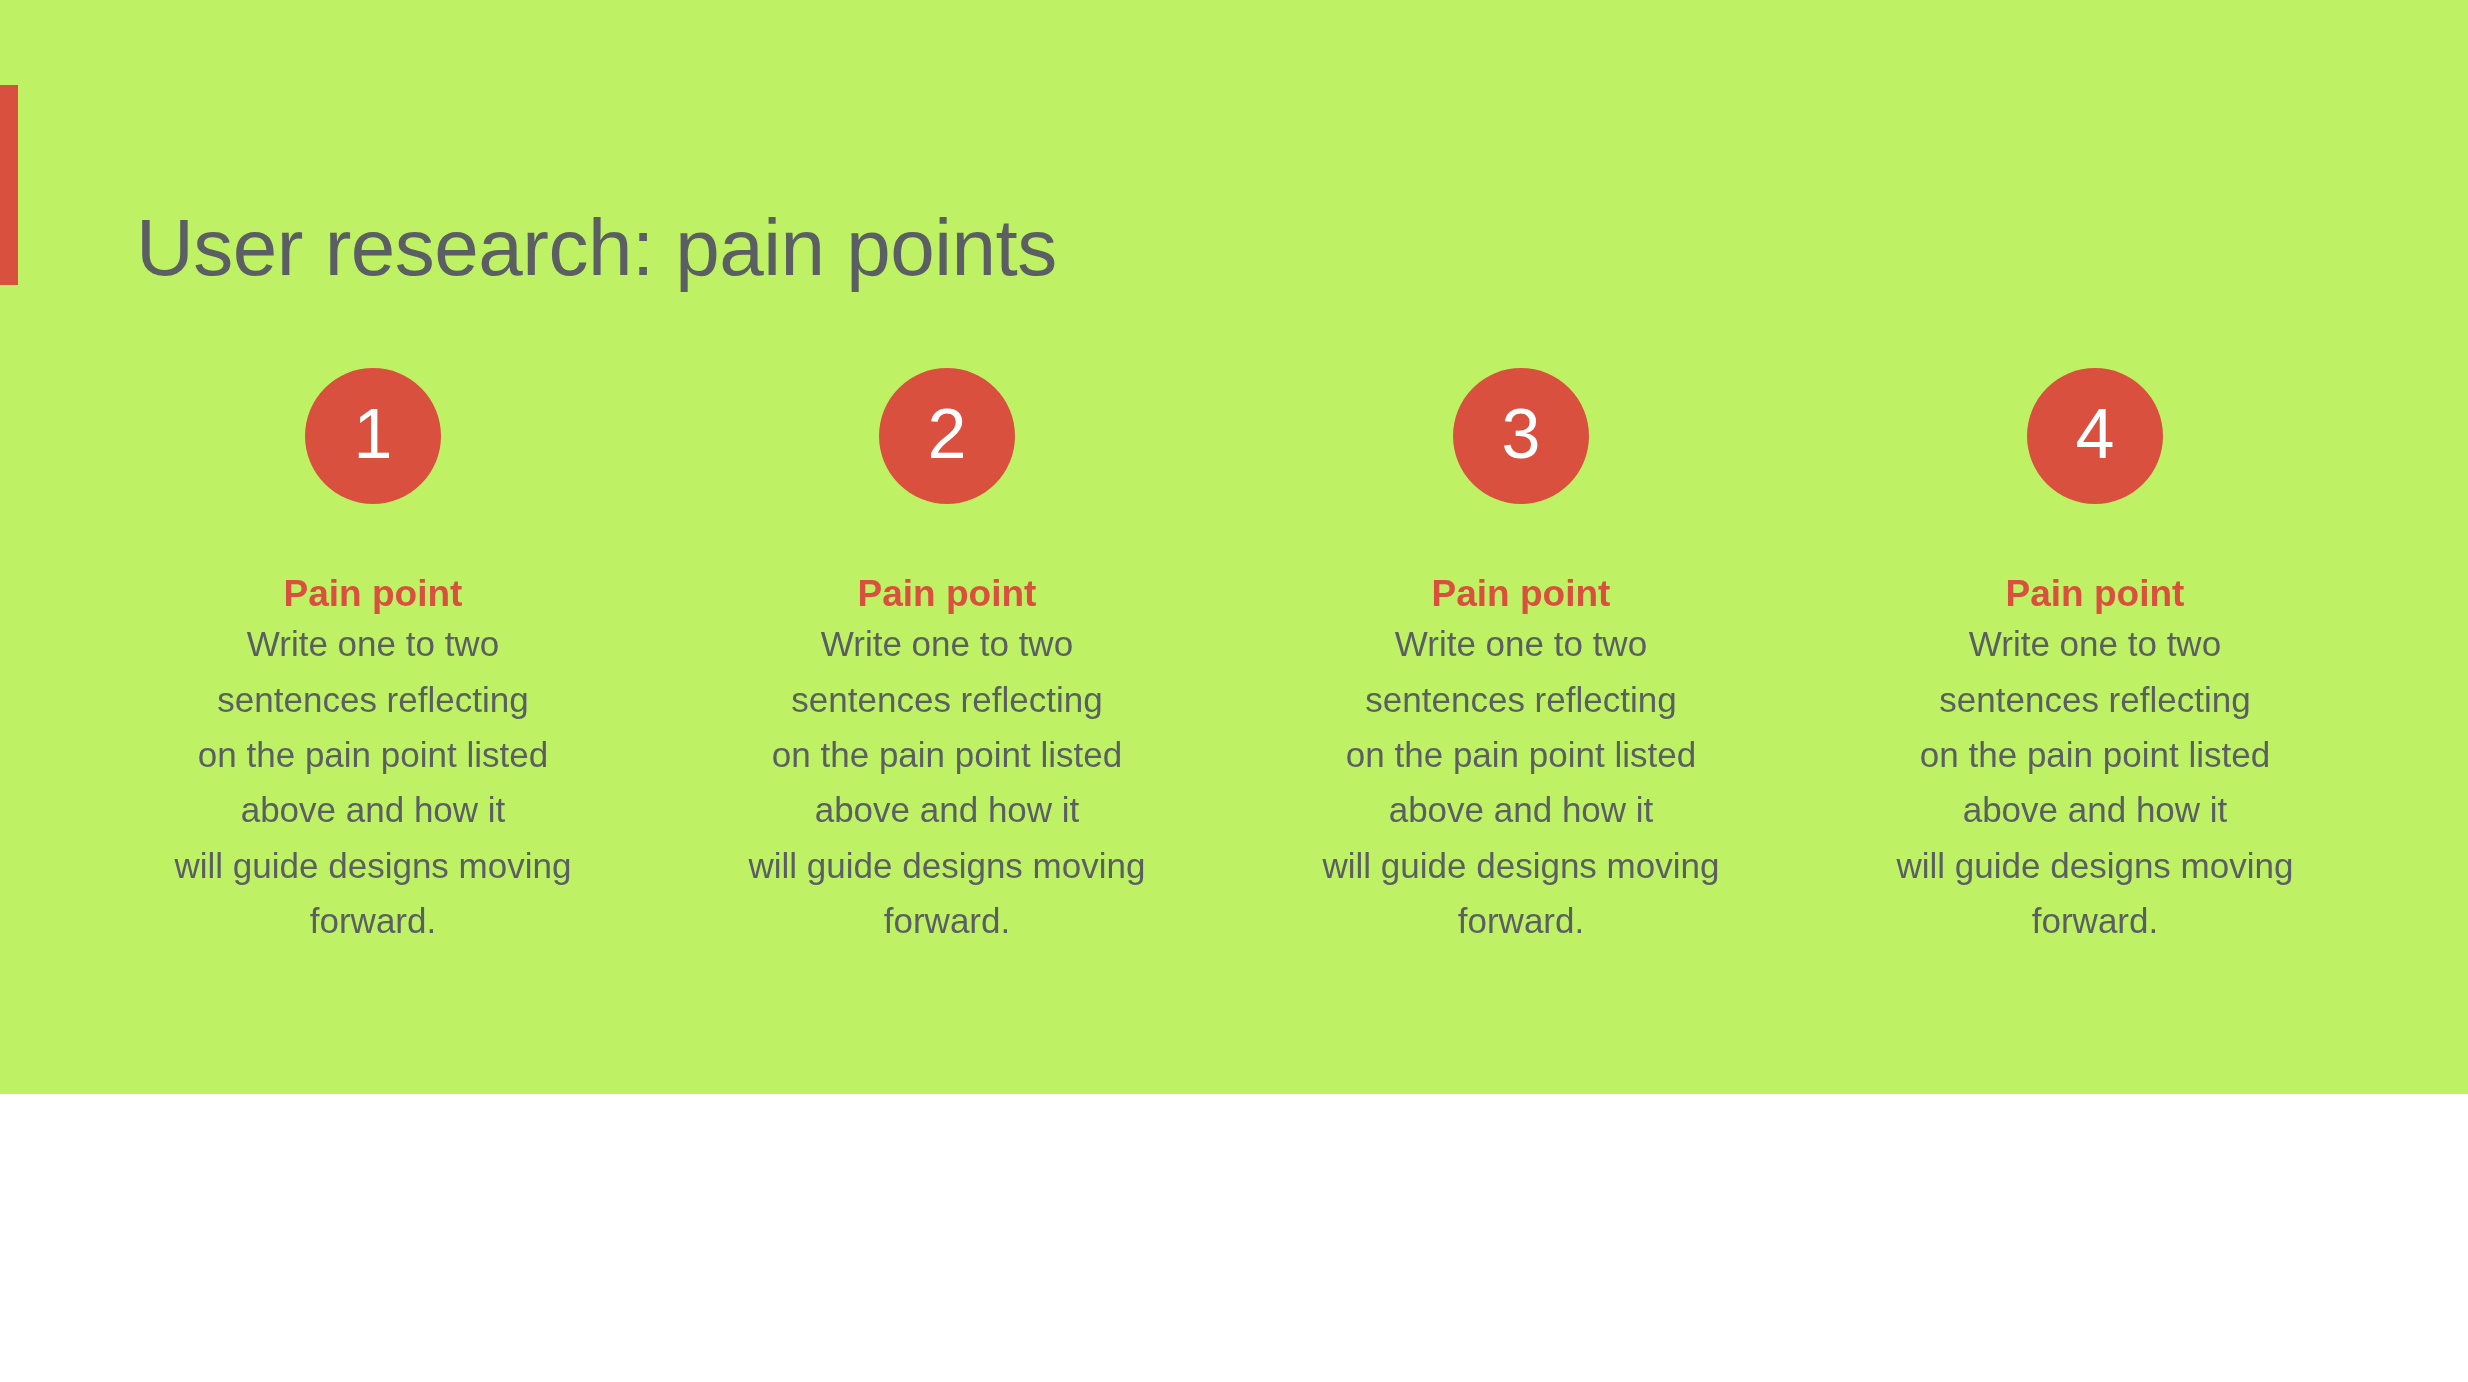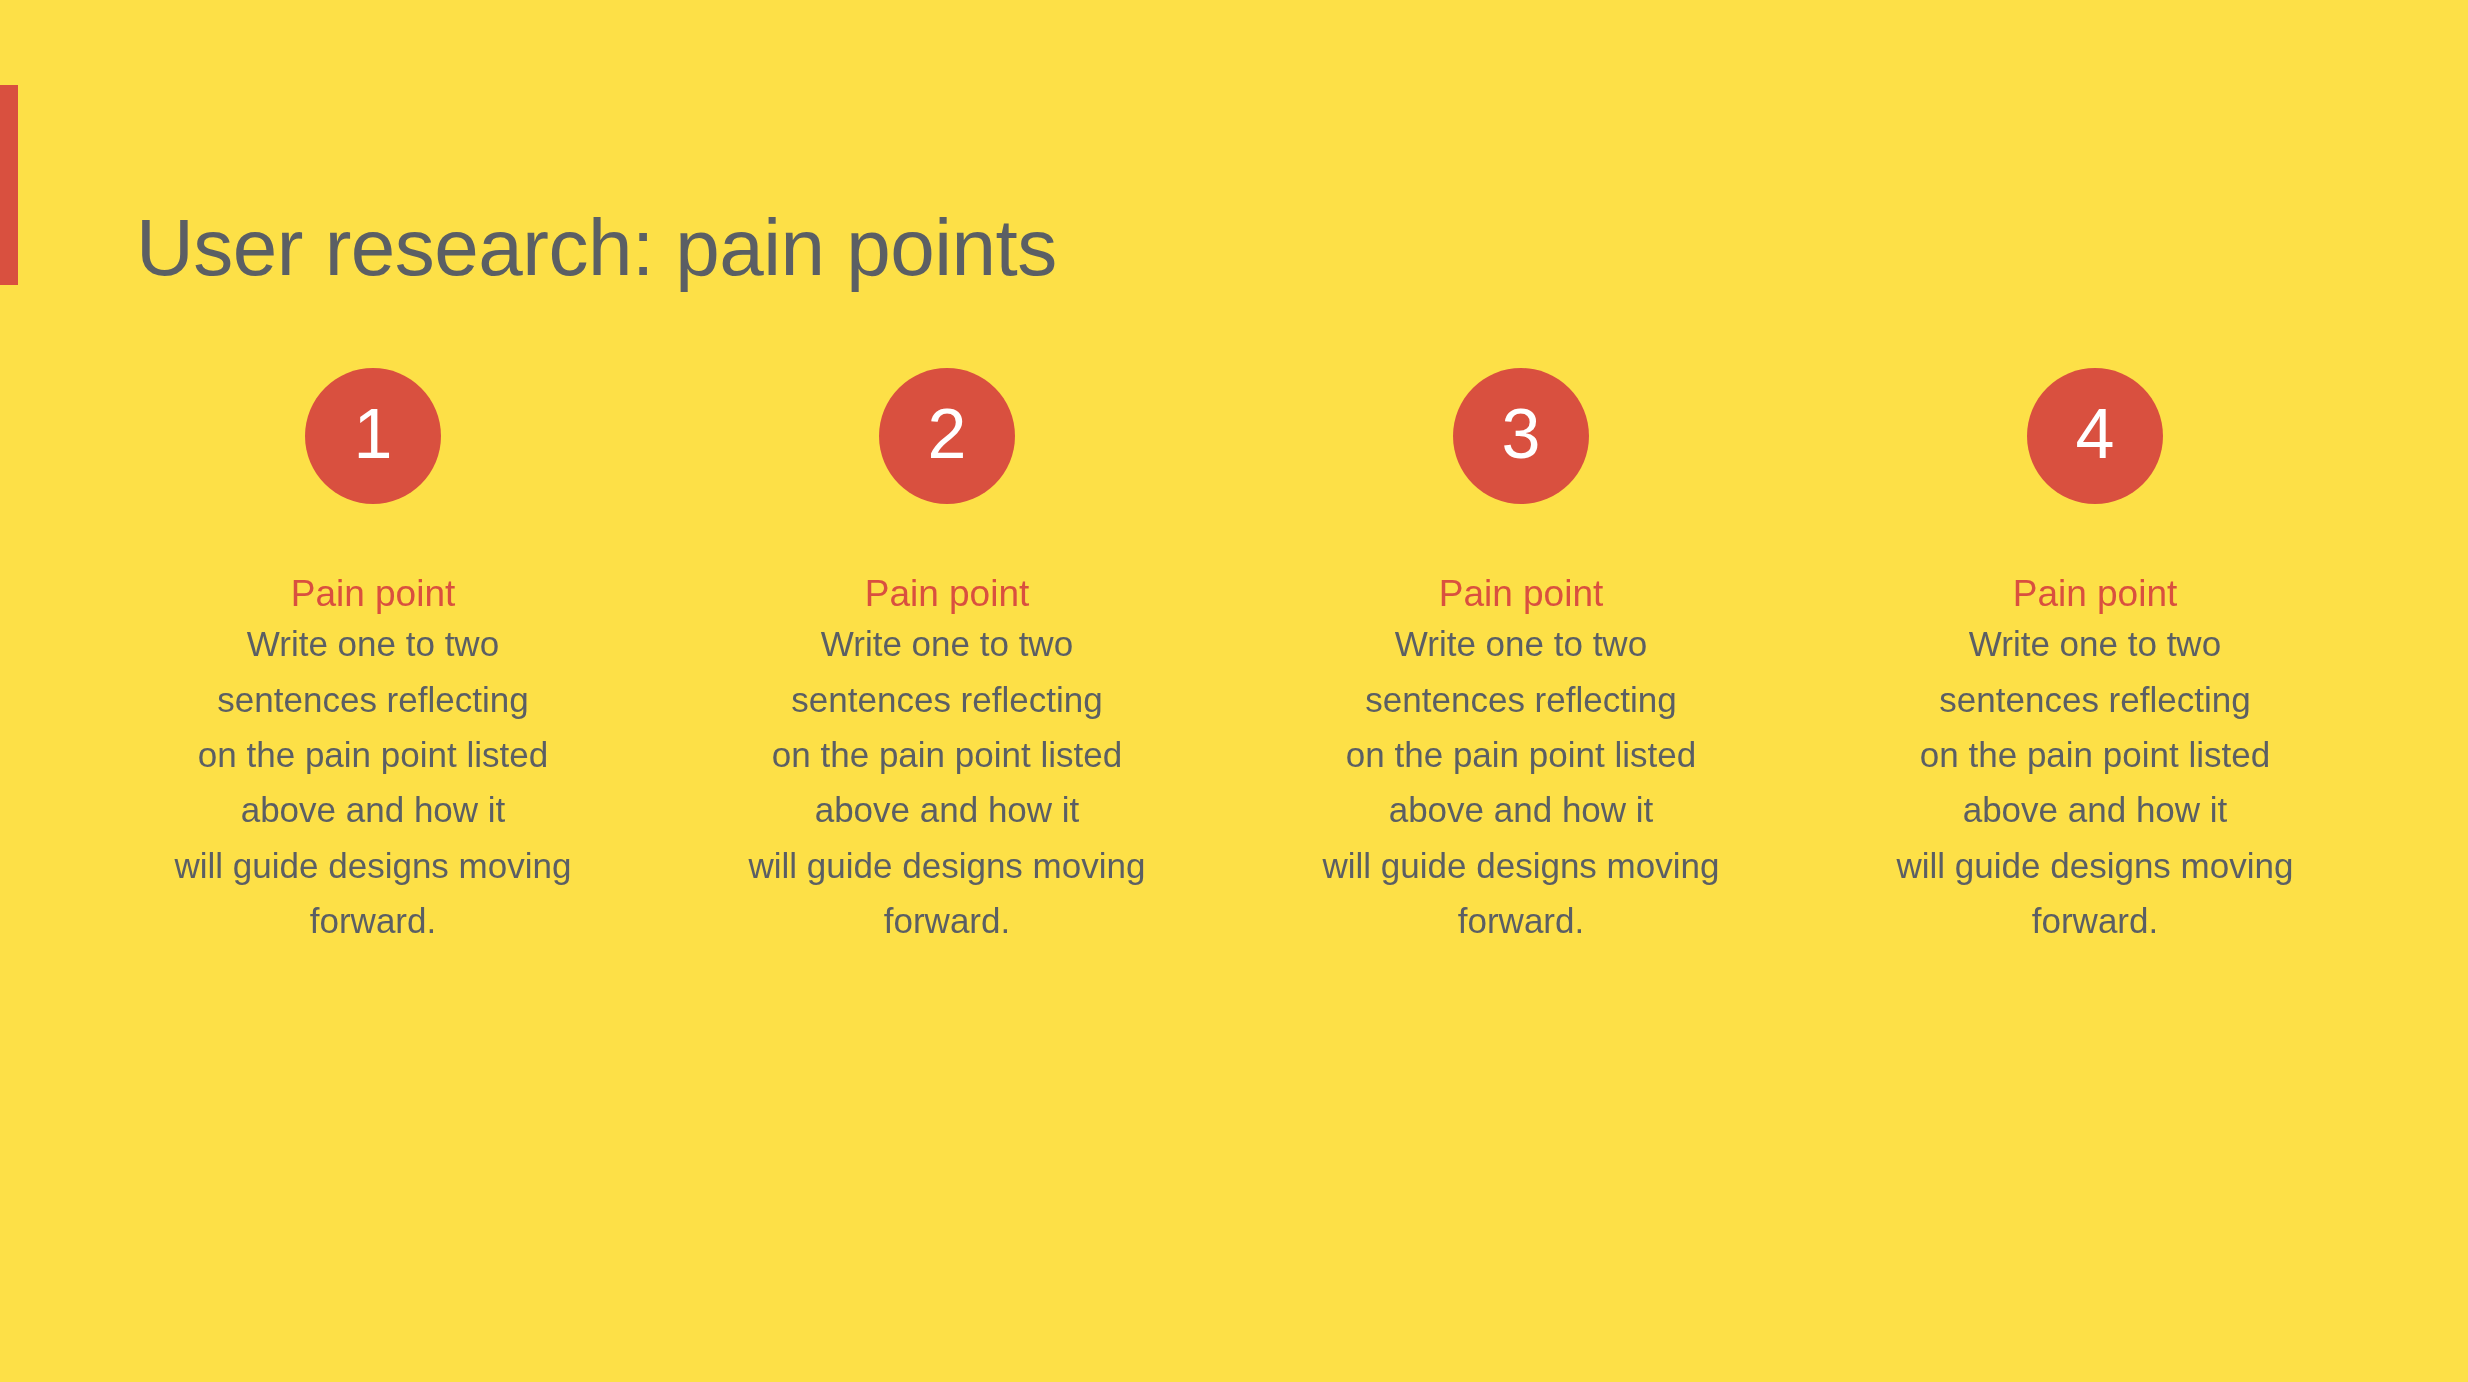--- a/index.html
+++ b/index.html
@@ -8,22 +8,22 @@
     background: #ffffff;
   }
   body {
     font-family: "Liberation Sans", sans-serif;
     -webkit-font-smoothing: antialiased;
   }
 
   #slide {
     position: relative;
     width: 2468px;
-    height: 1382px;
-    background: #fde047;
+    height: 1094px;
+    background: #bef264;
     overflow: hidden;
   }
 
   
   #accent-bar {
     position: absolute;
     left: 0;
     top: 85px;
     width: 18px;
     height: 200px;
@@ -74,21 +74,21 @@
     font-size: 70px;
     font-weight: 400;
     line-height: 1;
     box-sizing: border-box;
     padding-bottom: 4px;
   }
 
   .col-heading {
     margin-top: 68px;
     font-size: 37px;
-    font-weight: 400;
+    font-weight: 700;
     color: #d9503f;
     text-align: center;
     line-height: 1.2;
   }
 
   .col-body {
     font-size: 35px;
     font-weight: 400;
     color: #5b5f64;
     text-align: center;

